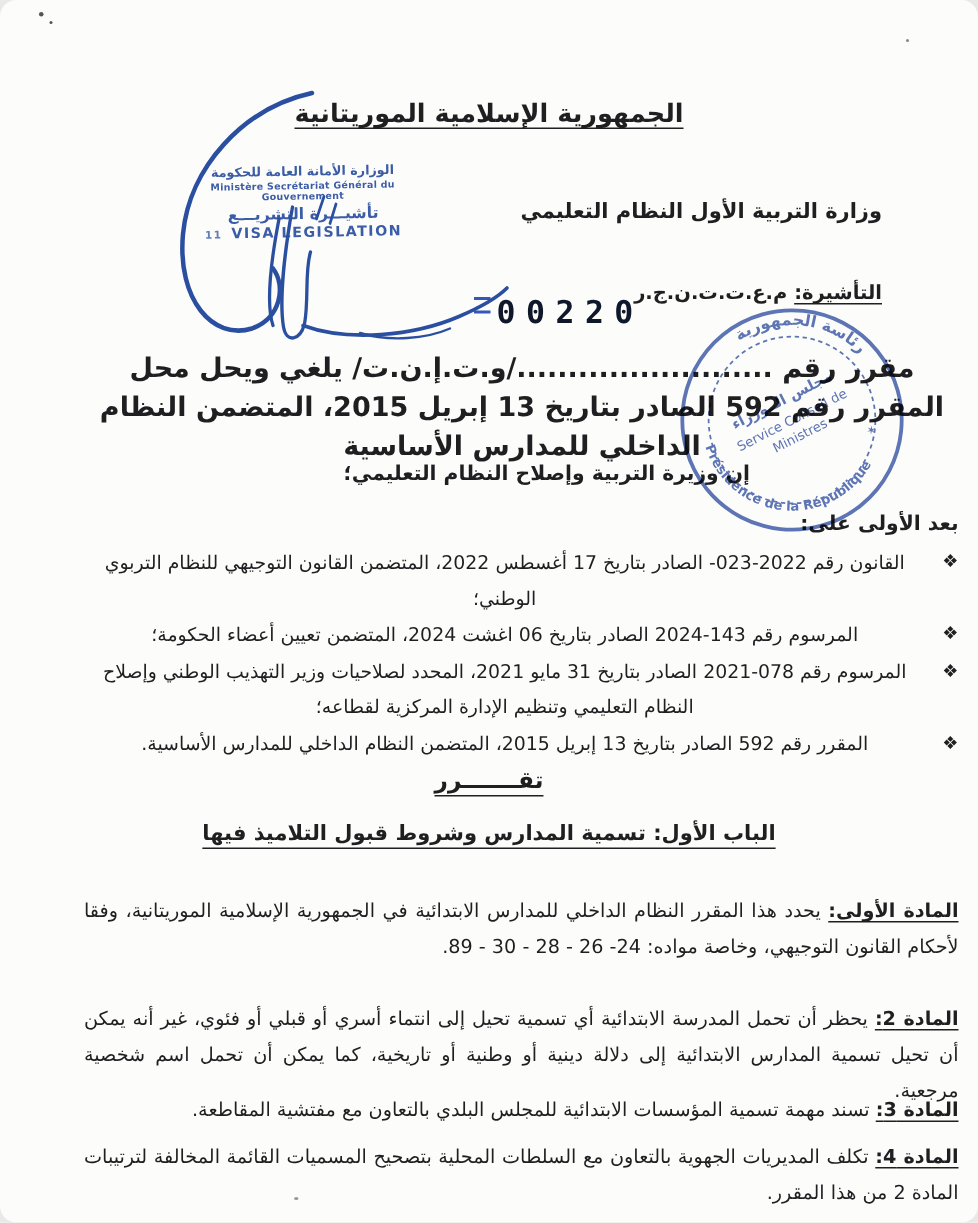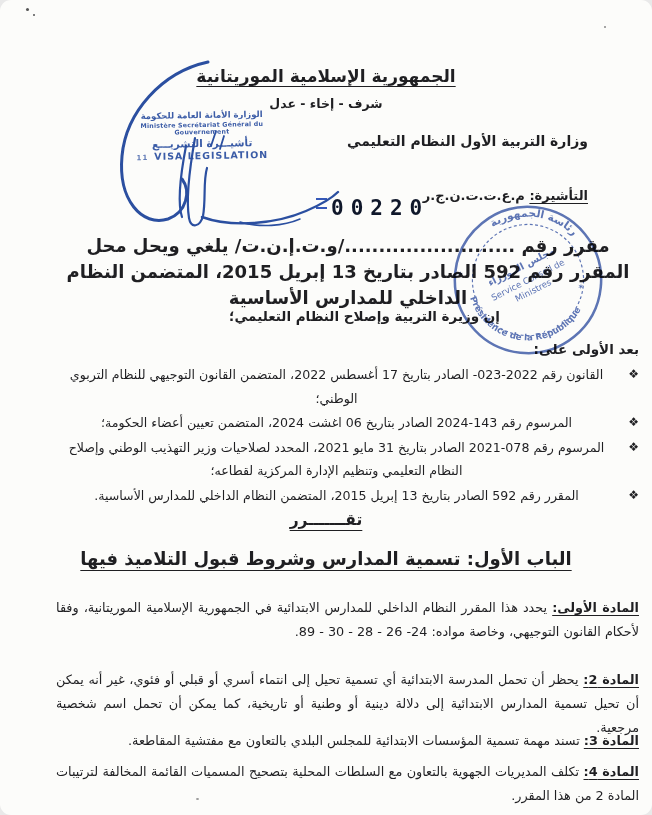--- a/index.html
+++ b/index.html
@@ -84,21 +84,21 @@
   }
   .ref-item{position:relative;padding-right:22px;text-align:center;margin-bottom:1px;}
   .ref-item .bullet{position:absolute;right:0;top:0;font-size:12px;}
   .decision-word{
     position:absolute;top:511px;right:0;left:0;
     text-align:center;font-size:15.5px;font-weight:bold;
     text-decoration:underline;text-underline-offset:5px;
   }
   .chapter-title{
     position:absolute;top:548px;right:0;left:0;
-    text-align:center;font-size:18px;font-weight:bold;
+    text-align:center;font-size:14px;font-weight:bold;
     text-decoration:underline;text-underline-offset:5px;
   }
   .article{
     position:absolute;right:13px;left:56px;
     font-size:12.8px;line-height:24px;text-align:justify;
   }
   .article .art-label{font-weight:bold;text-decoration:underline;text-underline-offset:3px;}
   #art-1{top:583px;}
   #art-2{top:644px;margin-top:24px;}
   #art-3{top:716px;}
@@ -109,21 +109,20 @@
   .s2{width:2px;height:2px;top:14px;left:33px;}
   .s3{width:3px;height:2px;top:798px;left:196px;background:#999;}
   .s4{width:2px;height:2px;top:26px;left:604px;background:#888;}
 </style>
 </head>
 <body>
 
 <div class="page">
 
   <div class="country-title">الجمهورية الإسلامية الموريتانية</div>
-  <div class="motto">شرف - إخاء - عدل</div>
   <div class="ministry">وزارة التربية الأول النظام التعليمي</div>
 
   <div class="visa-line">
     <span class="lbl">التأشيرة:</span>
     <span>م.ع.ت.ت.ن.ج.ر</span>
   </div>
 
   <div class="visa-stamp">
     <div class="l1">الوزارة الأمانة العامة للحكومة</div>
     <div class="l2">Ministère Secrétariat Général du Gouvernement</div>

